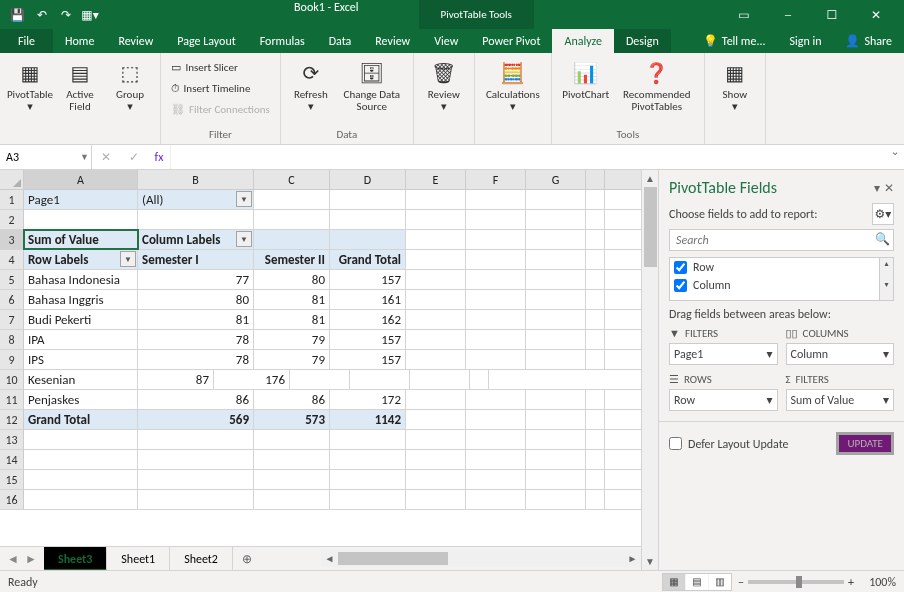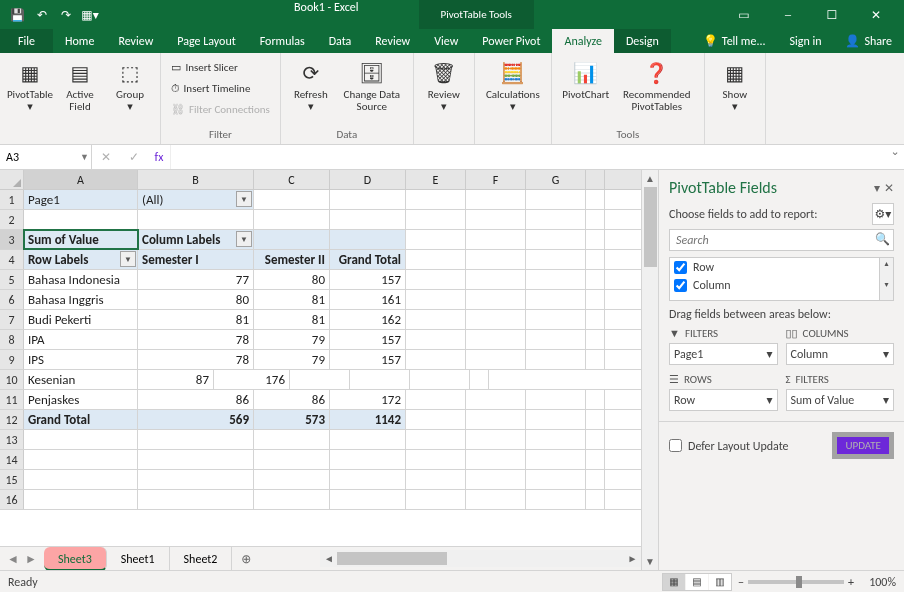--- a/index.html
+++ b/index.html
@@ -83,21 +83,21 @@
 .scrollbar-v { width: 17px; background: #f0f0f0; border-left: 1px solid #d4d4d4; display: flex; flex-direction: column; }
 .sb-arrow { height: 17px; text-align: center; line-height: 17px; font-size: 10px; color: #666; cursor: pointer; }
 .sb-track { flex: 1; position: relative; }
 .sb-thumb-v { position: absolute; left: 2px; width: 13px; top: 0; height: 80px; background: #c4c4c4; border-radius: 0; }
 
 
 .sheettabs { height: 24px; display: flex; align-items: center; border-top: 1px solid #d4d4d4; background: #f3f2f1; font-size: 12px; }
 .st-nav { display: flex; gap: 0; padding: 0 4px; }
 .st-nav-btn { width: 18px; text-align: center; color: #888; cursor: pointer; }
 .st-tab { padding: 0 14px; height: 24px; line-height: 24px; border-right: 1px solid #d4d4d4; cursor: pointer; }
-.st-tab.active { background: #fca5a5; border-bottom: 2px solid #0f6c39; color: #0f6c39; font-weight: 400; border-radius: 6px; }
+.st-tab.active { background: #000000; border-bottom: 2px solid #0f6c39; color: #0f6c39; font-weight: 700; }
 .st-add { width: 28px; text-align: center; color: #666; cursor: pointer; }
 .hsb-wrap { flex: 1; display: flex; align-items: center; }
 .hsb { flex: 1; margin-left: 60px; height: 17px; background: #f0f0f0; display: flex; }
 .hsb .sb-arrow { width: 17px; height: 17px; }
 .hsb-track { flex: 1; position: relative; }
 .hsb-thumb { position: absolute; top: 2px; height: 13px; left: 0; width: 110px; background: #c4c4c4; }
 
 
 .fieldpane { width: 246px; border-left: 1px solid #d4d4d4; background: #f3f2f1; display: flex; flex-direction: column; font-size: 12px; color: #444; }
 .fp-header { padding: 8px 10px 4px; display: flex; align-items: center; justify-content: space-between; }
@@ -112,21 +112,21 @@
 .fp-list-inner { height: 100%; overflow-y: auto; }
 .fp-item { display: flex; align-items: center; gap: 6px; padding: 1px 4px; height: 18px; cursor: pointer; }
 .fp-spinner { position: absolute; right: 0; top: 0; width: 14px; height: 100%; display: flex; flex-direction: column; background: #f0f0f0; border-left: 1px solid #ccc; }
 .fp-spinner div { flex: 1; text-align: center; font-size: 8px; line-height: 10px; cursor: pointer; color: #555; }
 .fp-drag-lbl { padding: 0 10px 6px; color: #444; }
 .fp-areas { display: grid; grid-template-columns: 1fr 1fr; gap: 8px; padding: 0 10px; }
 .fp-area { display: flex; flex-direction: column; gap: 3px; }
 .fp-area-hdr { font-size: 11px; color: #555; display: flex; gap: 5px; align-items: center; }
 .fp-drop { height: 22px; border: 1px solid #ccc; background: #fff; display: flex; align-items: center; padding: 0 4px; justify-content: space-between; cursor: pointer; }
 .fp-defer { padding: 10px; display: flex; align-items: center; justify-content: space-between; border-top: 1px solid #d4d4d4; margin-top: 10px; gap: 24px; }
-.fp-upd { border: 5px solid #a3a3a3; background: #6d28d9; padding: 2px 8px; color: #b0b0b0; font-size: 11px; }
+.fp-upd { border: 3px solid #a3a3a3; background: #701a75; padding: 2px 8px; color: #b0b0b0; font-size: 11px; }
 
 
 .statusbar { height: 22px; background: #f3f2f1; border-top: 1px solid #d4d4d4; display: flex; align-items: center; font-size: 12px; color: #444; padding: 0 8px; gap: 6px; }
 .statusbar .spacer { flex: 1; }
 .view-btns { display: flex; gap: 1px; border: 1px solid #ccc; }
 .view-btn { width: 22px; height: 16px; background: #fff; display: flex; align-items: center; justify-content: center; font-size: 10px; cursor: pointer; }
 .view-btn.active { background: #d4d4d4; }
 .zoom { display: flex; align-items: center; gap: 4px; }
 .zslider { width: 96px; height: 4px; background: #c4c4c4; position: relative; }
 .zslider::after { content: ""; position: absolute; left: 50%; top: -4px; width: 6px; height: 12px; background: #8a8a8a; }

